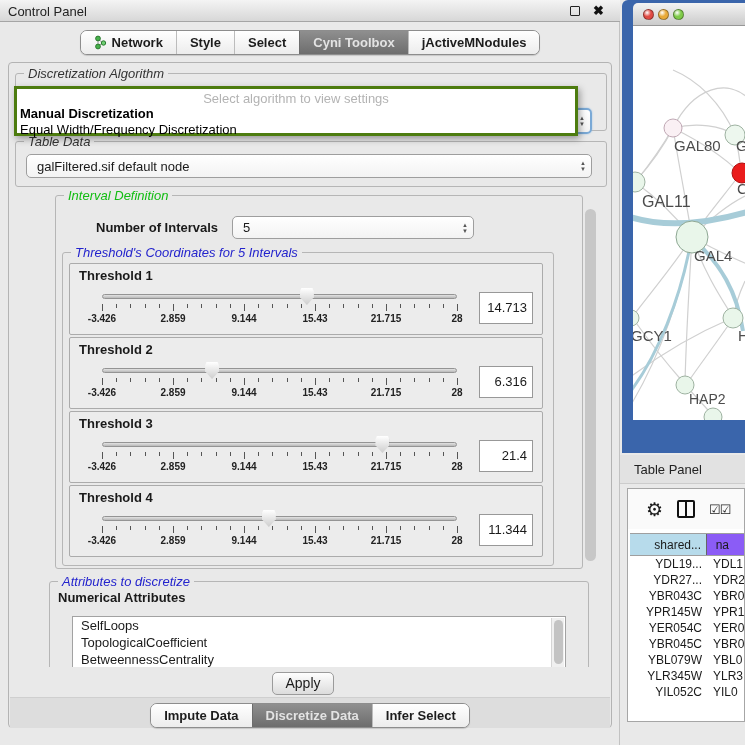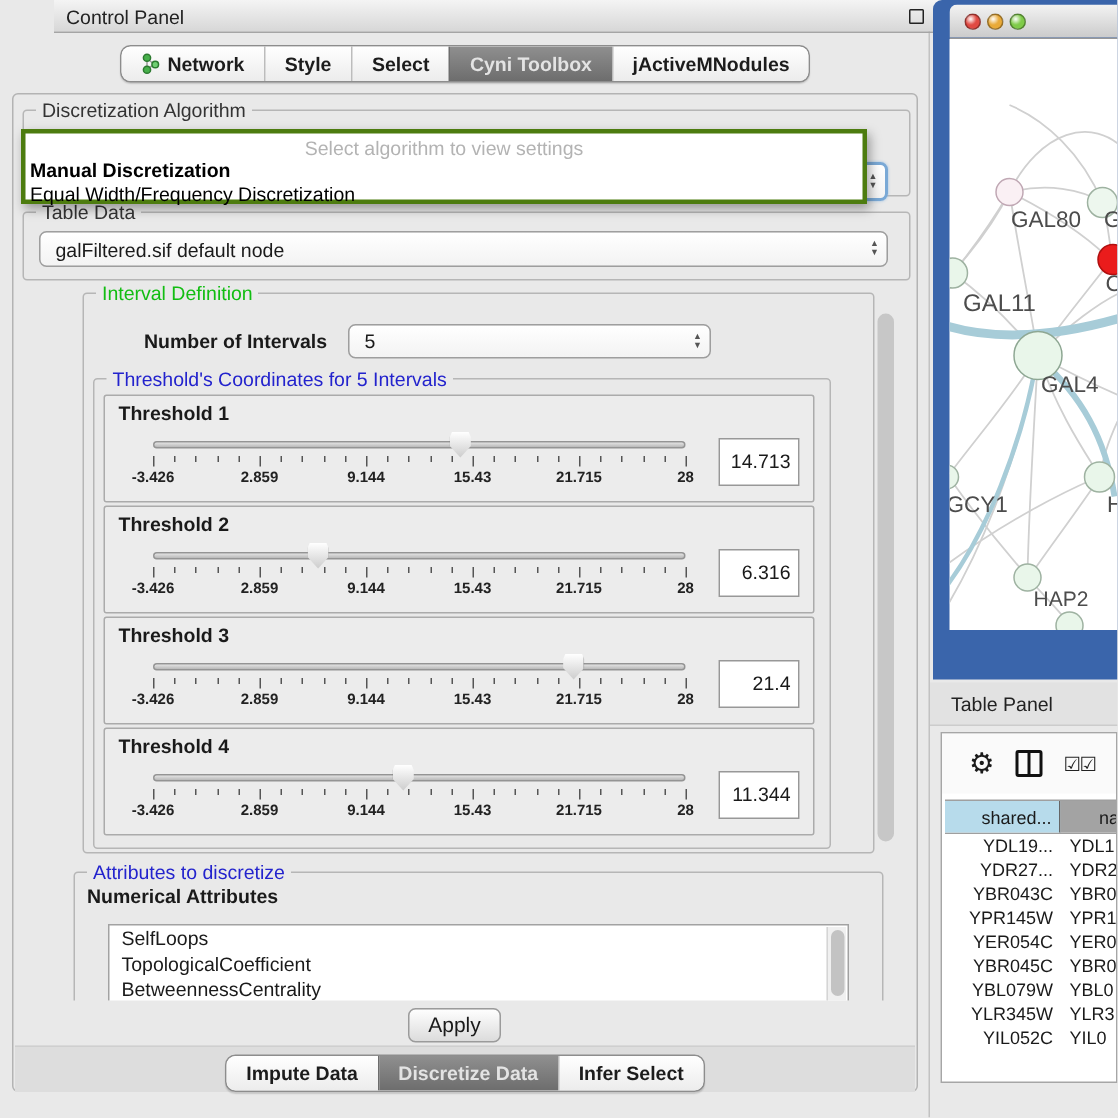--- a/index.html
+++ b/index.html
@@ -2,36 +2,36 @@
 <html><head>
 <meta charset="utf-8">
 <style>
   * { box-sizing: border-box; margin: 0; padding: 0; }
   html,body { width:745px; height:745px; }
   body { font-family:"Liberation Sans", sans-serif; background:#e9e9e9; color:#1a1a1a; position:relative; overflow:hidden; }
   .abs { position:absolute; }
 
   
   #left-panel { left:0; top:0; width:620px; height:745px; background:#e9e9e9; border-right:1px solid #c2c2c2; }
-  #titlebar { left:0; top:0; width:620px; height:22px; background:linear-gradient(#f4f4f4,#d7d7d7); border-bottom:1px solid #a5a5a5;margin-left:36px; }
+  #titlebar { left:0; top:0; width:620px; height:22px; background:linear-gradient(#f4f4f4,#d7d7d7); border-bottom:1px solid #a5a5a5; }
   #titlebar .title { position:absolute; left:8px; top:4px; font-size:13px; color:#222; }
   #float-btn { position:absolute; right:40px; top:6px; width:10px; height:10px; border:1.5px solid #222; border-radius:1px; }
   #close-btn { position:absolute; right:16px; top:3px; font-size:13px; font-weight:bold; color:#111; }
 
   .seg-bar { display:flex; border:1px solid #8d8d8d; border-radius:7px; overflow:hidden; background:#fdfdfd; box-shadow:0 1px 1px rgba(0,0,0,.15); }
   .seg { padding:4px 13px; font-size:13px; font-weight:bold; color:#1c1c1c; background:linear-gradient(#ffffff,#ececec); border-left:1px solid #bcbcbc; display:flex; align-items:center; gap:5px; white-space:nowrap; }
   .seg:first-child { border-left:none; }
   .seg.sel { background:linear-gradient(#8f8f8f,#6d6d6d); color:#e3e3e3; border-left-color:#6d6d6d; }
   #top-tabs-wrap { left:0; top:30px; width:620px; display:flex; justify-content:center; }
   #bottom-tabs-wrap { left:0; top:703px; width:620px; display:flex; justify-content:center; z-index:6; }
 
   #outer-panel { left:8px; top:62px; width:604px; height:666px; border:1px solid #b3b3b3; border-radius:4px; background:#e9e9e9; }
 
   .fieldset { position:absolute; border:1px solid #b6b6b6; border-radius:3px; }
-  .legend { position:absolute; top:-8px; left:8px; background:#e9e9e9; padding:0 4px; font-size:13px; color:#333; white-space:nowrap; }
+  .legend { position:absolute; top:-8px; left:8px; background:#e9e9e9; padding:0 4px; font-size:13px; color:#333; white-space:nowrap;font-style:italic; }
   .legend.green { color:#12bd12;text-align:right; }
   .legend.blue { color:#2323cd; }
 
   .combo { position:absolute; background:linear-gradient(#ffffff,#f3f3f3); border:1px solid #9e9e9e; border-radius:5px; font-size:13px; display:flex; align-items:center; }
   .combo .val { flex:1; padding-left:10px; overflow:hidden; white-space:nowrap; }
   .combo .arrows { width:16px; text-align:center; font-size:6px; line-height:6px; color:#555; }
   .combo.focusring { border:2px solid #7aa9d6; box-shadow:0 0 2px #9cc2e4; }
 
   
   #algo-popup { left:14px; top:86px; width:564px; height:50px; background:#fff; border:3px solid #4d7c0f; box-shadow:2px 3px 7px rgba(0,0,0,.35); z-index:5; }
@@ -75,21 +75,21 @@
   #tp-body { left:627px; top:488px; width:118px; height:234px; background:#fff; border:1px solid #a6a6a6; overflow:hidden; }
   #tp-toolbar { position:absolute; left:0; top:0; width:100%; height:40px; background:#fafafa; display:flex; align-items:center; gap:14px; padding-left:18px; }
   #gear-icon { font-size:19px; color:#1b1b1b; line-height:19px; }
   #cols-icon { width:18px; height:18px; border:2px solid #111; border-radius:2px; position:relative; }
   #cols-icon:before { content:""; position:absolute; left:6px; top:0; width:2px; height:14px; background:#111; }
   .cb-icon { font-size:13px; color:#222; line-height:13px; letter-spacing:-1px; }
   #tp-table { position:absolute; left:2px; top:44px; width:116px; bottom:0; font-size:12px; }
   .tp-hrow { display:flex; height:23px; border-top:1px solid #9f9f9f; border-bottom:1px solid #9f9f9f; }
   .tp-hcell { padding:4px 5px 0 0; white-space:nowrap; overflow:hidden; }
   .tp-hcell.c1 { width:77px; background:#b7dbeb; border-right:1px solid #666; text-align:right; }
-  .tp-hcell.c2 { flex:1; background:#a3a3a3; text-align:right; padding-right:0; }
+  .tp-hcell.c2 { flex:1; background:#8b5cf6; text-align:right; padding-right:17px; }
   .tp-row { display:flex; height:16px; line-height:16px; }
   .tp-cell { white-space:nowrap; overflow:hidden; }
   .tp-cell.c1 { width:72px; text-align:right; }
   .tp-cell.c2 { flex:1; padding-left:11px; }
 </style>
 </head>
 <body>
 
 <div id="left-panel" class="abs">
   <div id="titlebar" class="abs">

